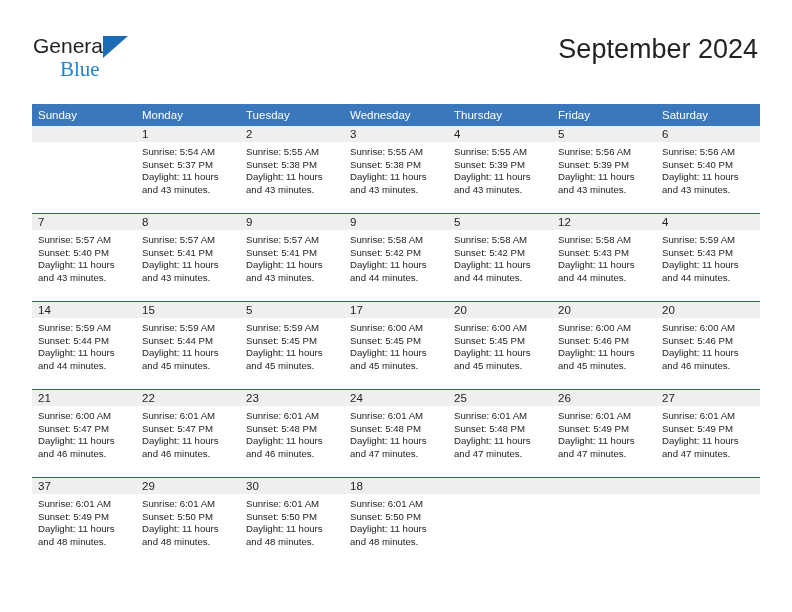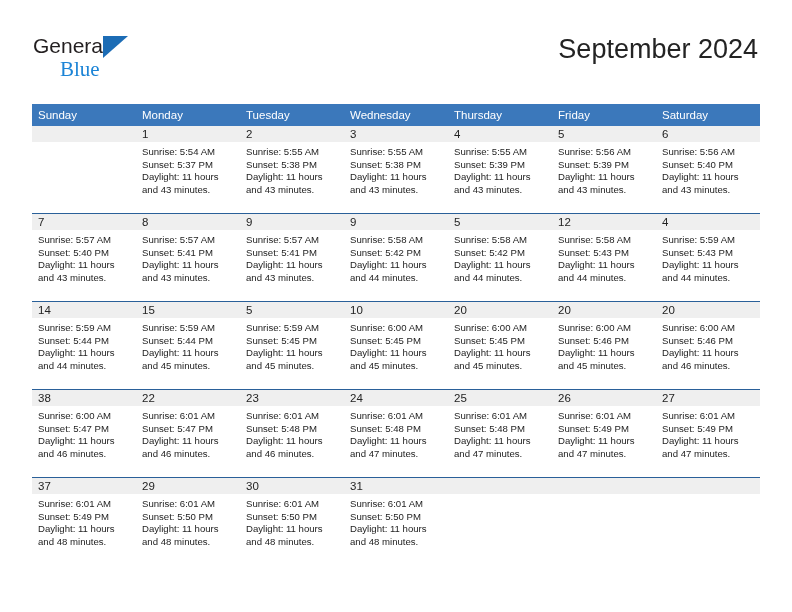--- a/index.html
+++ b/index.html
@@ -299,21 +299,21 @@
           <div class="daycell">
             <div class="daynum-band">5</div>
             <div class="details">
               <div class="line">Sunrise: 5:59 AM</div>
               <div class="line">Sunset: 5:45 PM</div>
               <div class="line">Daylight: 11 hours</div>
               <div class="line">and 45 minutes.</div>
             </div>
           </div>
           <div class="daycell">
-            <div class="daynum-band">10</div>
+            <div class="daynum-band">17</div>
             <div class="details">
               <div class="line">Sunrise: 6:00 AM</div>
               <div class="line">Sunset: 5:45 PM</div>
               <div class="line">Daylight: 11 hours</div>
               <div class="line">and 45 minutes.</div>
             </div>
           </div>
           <div class="daycell">
             <div class="daynum-band">20</div>
             <div class="details">
@@ -337,21 +337,21 @@
             <div class="details">
               <div class="line">Sunrise: 6:00 AM</div>
               <div class="line">Sunset: 5:46 PM</div>
               <div class="line">Daylight: 11 hours</div>
               <div class="line">and 46 minutes.</div>
             </div>
           </div>
         </div>
         <div class="week">
           <div class="daycell">
-            <div class="daynum-band">38</div>
+            <div class="daynum-band">21</div>
             <div class="details">
               <div class="line">Sunrise: 6:00 AM</div>
               <div class="line">Sunset: 5:47 PM</div>
               <div class="line">Daylight: 11 hours</div>
               <div class="line">and 46 minutes.</div>
             </div>
           </div>
           <div class="daycell">
             <div class="daynum-band">22</div>
             <div class="details">
@@ -429,21 +429,21 @@
           <div class="daycell">
             <div class="daynum-band">30</div>
             <div class="details">
               <div class="line">Sunrise: 6:01 AM</div>
               <div class="line">Sunset: 5:50 PM</div>
               <div class="line">Daylight: 11 hours</div>
               <div class="line">and 48 minutes.</div>
             </div>
           </div>
           <div class="daycell">
-            <div class="daynum-band">31</div>
+            <div class="daynum-band">18</div>
             <div class="details">
               <div class="line">Sunrise: 6:01 AM</div>
               <div class="line">Sunset: 5:50 PM</div>
               <div class="line">Daylight: 11 hours</div>
               <div class="line">and 48 minutes.</div>
             </div>
           </div>
           <div class="daycell empty">
             <div class="daynum-band"></div>
           </div>

